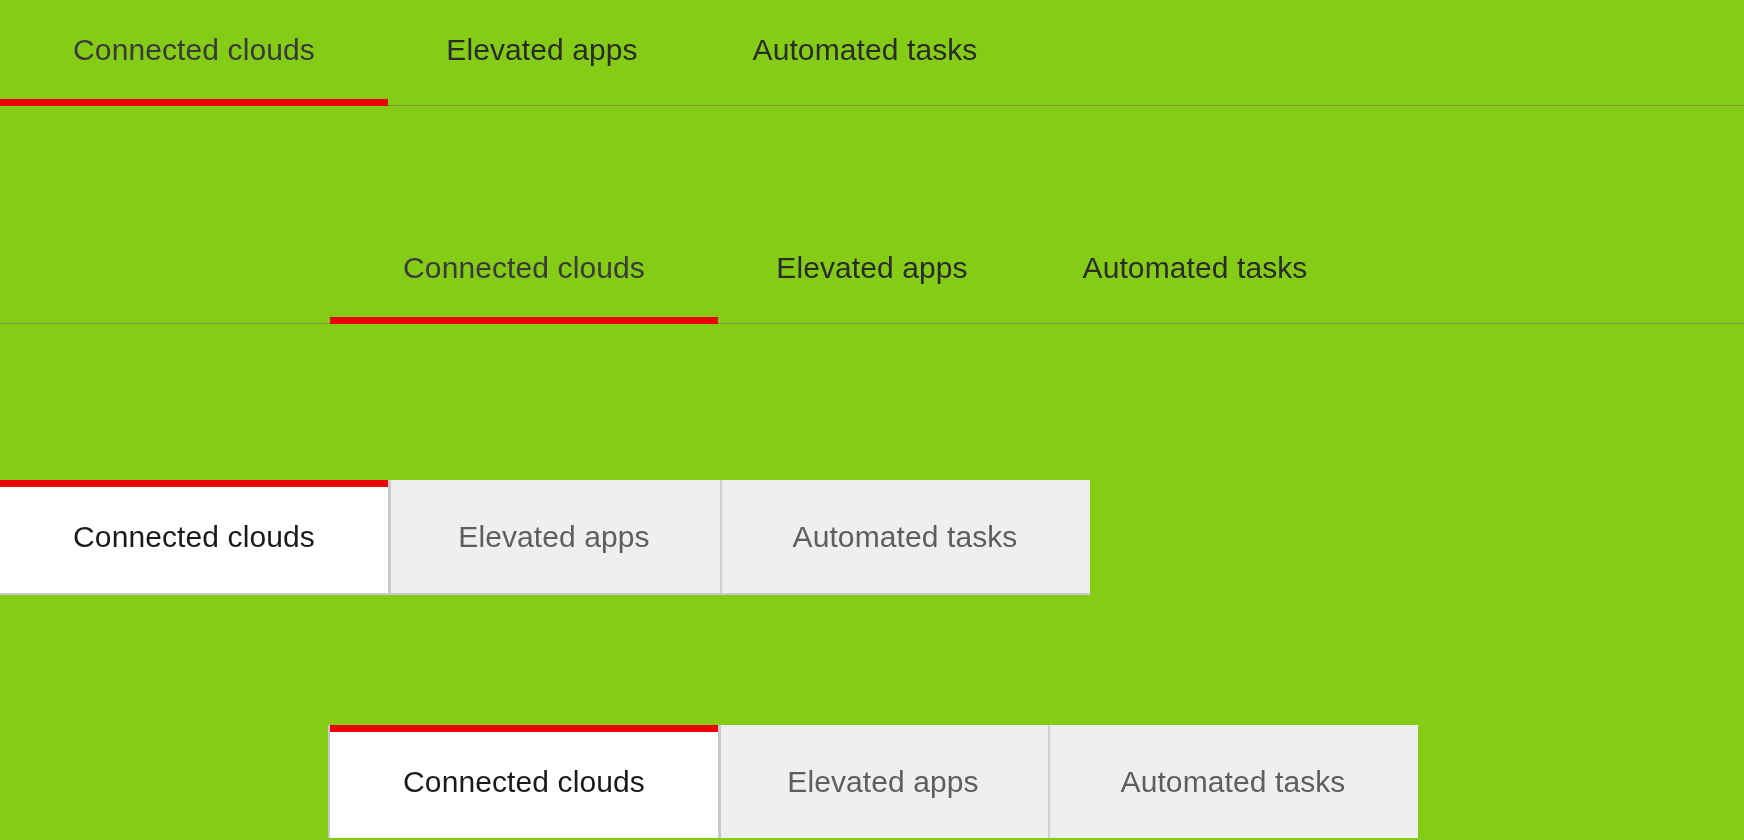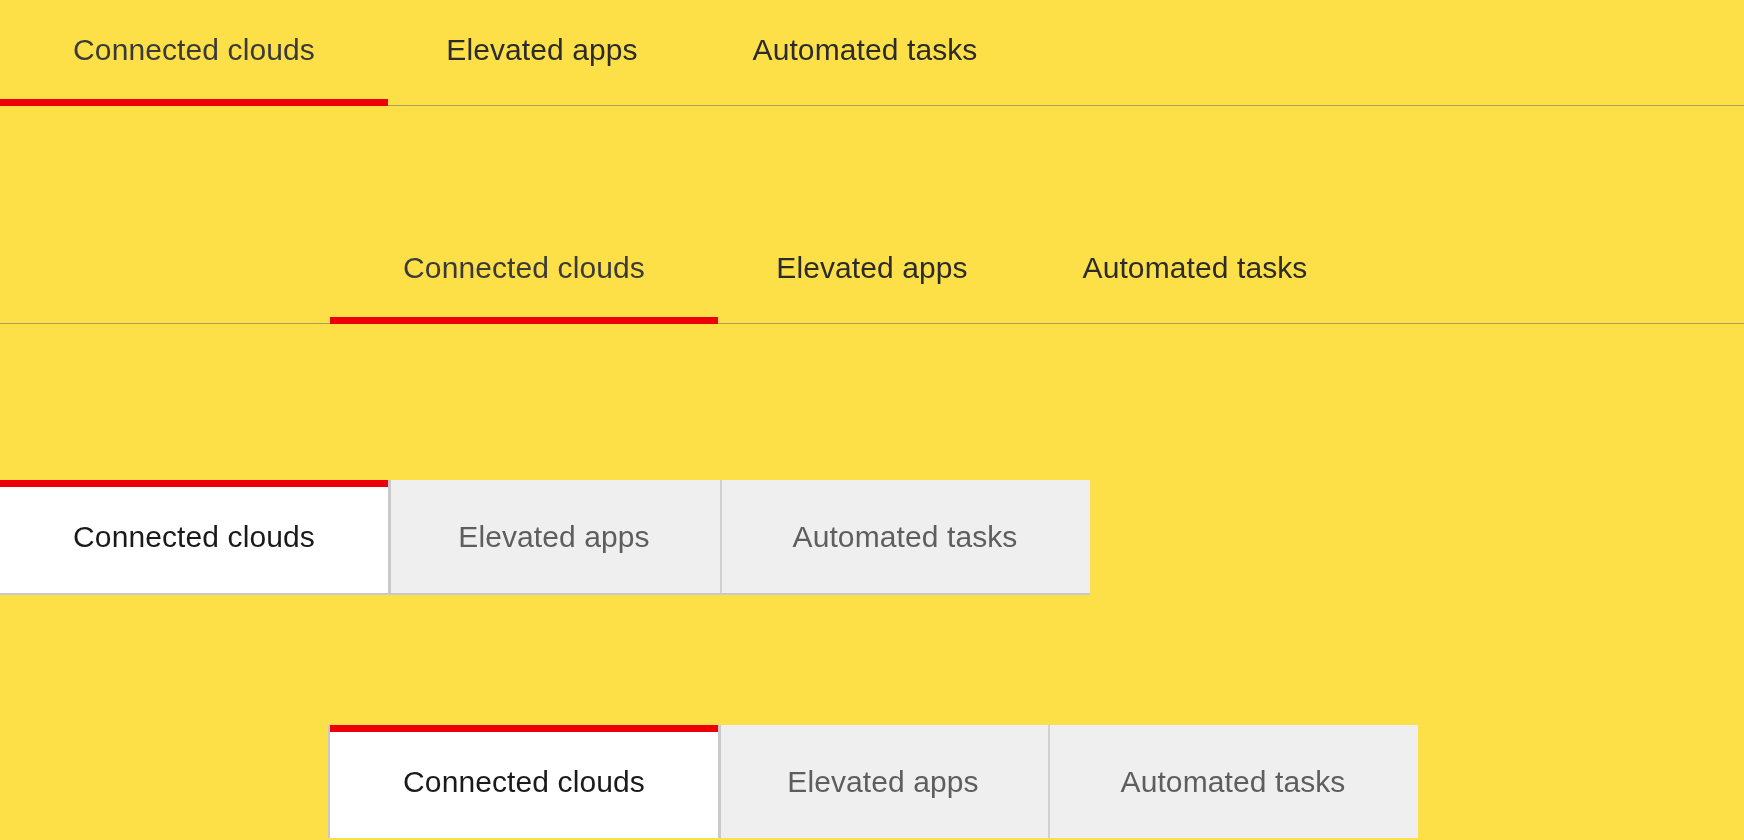--- a/index.html
+++ b/index.html
@@ -13,21 +13,21 @@
     height: 840px;
     position: relative;
     overflow: hidden;
     font-family: "Liberation Sans", sans-serif;
     -webkit-font-smoothing: antialiased;
   }
 
   .canvas {
     position: absolute;
     inset: 0;
-    background: #fde047;
+    background: #84cc16;
   }
 
   
   .tabset-underline {
     position: absolute;
     display: block;
   }
   .tabset-underline .tabstrip {
     position: relative;
     display: flex;

